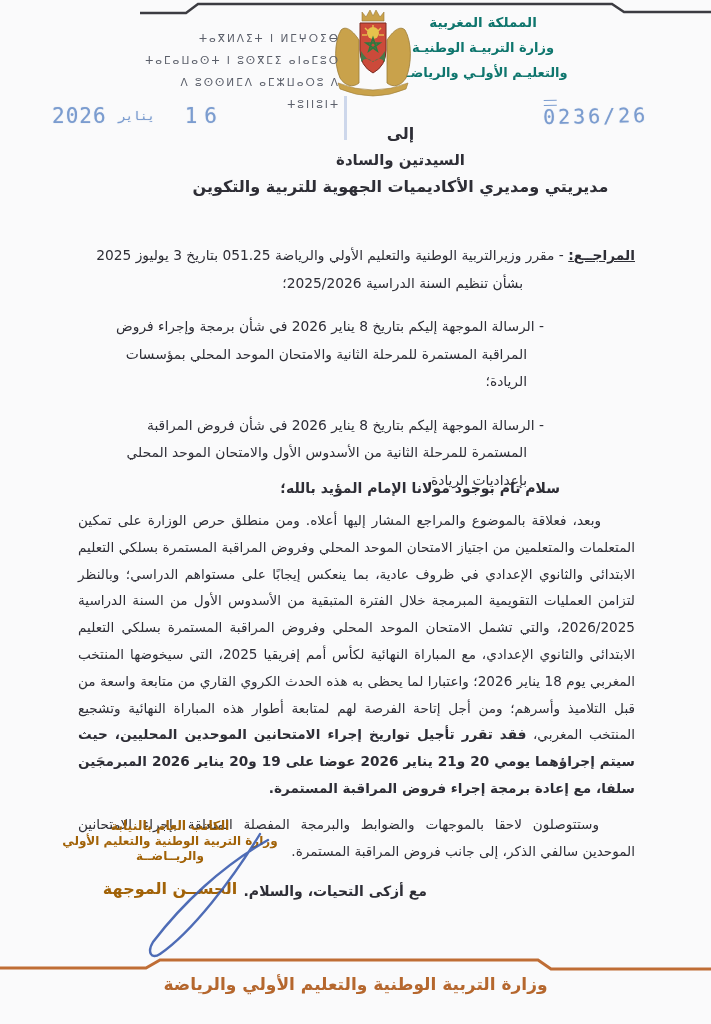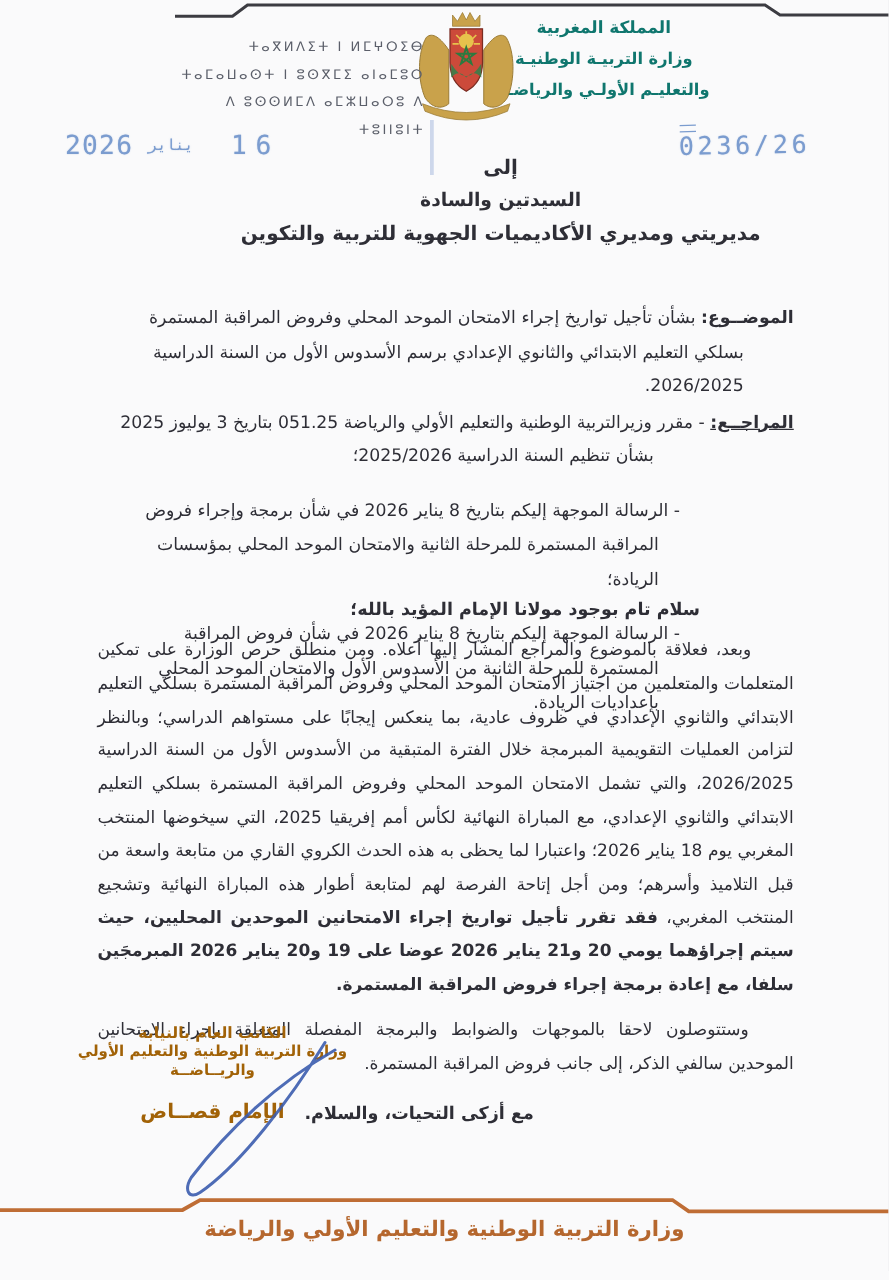--- a/index.html
+++ b/index.html
@@ -129,41 +129,40 @@
   <div class="refstamp">0236/26</div>
   <div class="stampmark"></div>
 
   <div class="addressee">
     <div class="to">إلى</div>
     <div class="a1">السيدتين والسادة</div>
     <div class="a2">مديريتي ومديري الأكاديميات الجهوية للتربية والتكوين</div>
   </div>
 
   <div class="subrefs">
-    <p class="subject"><span class="lbl">الموضــوع:</span> <span>بشأن تأجيل تواريخ إجراء الامتحان الموحد المحلي وفروض المراقبة المستمرة بسلكي التعليم الابتدائي والثانوي الإعدادي برسم الأسدوس الأول من السنة الدراسية 2026/2025.</span></p>
     <div class="refs">
       <p class="ref1"><span class="lbl">المراجــع:</span> <span>- مقرر وزيرالتربية الوطنية والتعليم الأولي والرياضة 051.25 بتاريخ 3 يوليوز 2025 بشأن تنظيم السنة الدراسية 2025/2026؛</span></p>
       <p class="refn">- الرسالة الموجهة إليكم بتاريخ 8 يناير 2026 في شأن برمجة وإجراء فروض المراقبة المستمرة للمرحلة الثانية والامتحان الموحد المحلي بمؤسسات الريادة؛</p>
       <p class="refn">- الرسالة الموجهة إليكم بتاريخ 8 يناير 2026 في شأن فروض المراقبة المستمرة للمرحلة الثانية من الأسدوس الأول والامتحان الموحد المحلي بإعداديات الريادة.</p>
     </div>
   </div>
 
   <div class="salutation">سلام تام بوجود مولانا الإمام المؤيد بالله؛</div>
 
   <div class="bodyflow">
     <p class="p1"><span>وبعد، فعلاقة بالموضوع والمراجع المشار إليها أعلاه. ومن منطلق حرص الوزارة على تمكين المتعلمات والمتعلمين من اجتياز الامتحان الموحد المحلي وفروض المراقبة المستمرة بسلكي التعليم الابتدائي والثانوي الإعدادي في ظروف عادية، بما ينعكس إيجابًا على مستواهم الدراسي؛ وبالنظر لتزامن العمليات التقويمية المبرمجة خلال الفترة المتبقية من الأسدوس الأول من السنة الدراسية 2026/2025، والتي تشمل الامتحان الموحد المحلي وفروض المراقبة المستمرة بسلكي التعليم الابتدائي والثانوي الإعدادي، مع المباراة النهائية لكأس أمم إفريقيا 2025، التي سيخوضها المنتخب المغربي يوم 18 يناير 2026؛ واعتبارا لما يحظى به هذه الحدث الكروي القاري من متابعة واسعة من قبل التلاميذ وأسرهم؛ ومن أجل إتاحة الفرصة لهم لمتابعة أطوار هذه المباراة النهائية وتشجيع المنتخب المغربي، </span><span class="bold">فقد تقرر تأجيل تواريخ إجراء الامتحانين الموحدين المحليين، حيث سيتم إجراؤهما يومي 20 و21 يناير 2026 عوضا على 19 و20 يناير 2026 المبرمجَين سلفا، مع إعادة برمجة إجراء فروض المراقبة المستمرة.</span></p>
     <p class="p2">وستتوصلون لاحقا بالموجهات والضوابط والبرمجة المفصلة المتعلقة بإجراء الامتحانين الموحدين سالفي الذكر، إلى جانب فروض المراقبة المستمرة.</p>
     <p class="closing">مع أزكى التحيات، والسلام.</p>
   </div>
 
   <div class="sig">
     <div class="t1">الكاتب العام بالنيابة</div>
     <div class="t2">وزارة التربية الوطنية والتعليم الأولي</div>
     <div class="t3">والريــاضــة</div>
-    <div class="name">الإمام قصــاض</div>
+    <div class="name">الحســن الموجهة</div>
     <svg class="swoosh" width="230" height="135" viewBox="0 0 230 135">
       <path d="M196,4 C168,50 128,102 96,124 C87,130 83,122 89,112 C118,74 158,36 204,10" fill="none" stroke="#3b5cae" stroke-width="2.4" stroke-linecap="round" opacity="0.9"></path>
     </svg>
   </div>
 
   <svg class="f-rule" width="711" height="18">
     <polyline points="0,12 146,12 160,4 538,4 551,13 711,13" fill="none" stroke="#bf6d35" stroke-width="3"></polyline>
   </svg>
   <div class="f-ministry">وزارة التربية الوطنية والتعليم الأولي والرياضة</div>
 

